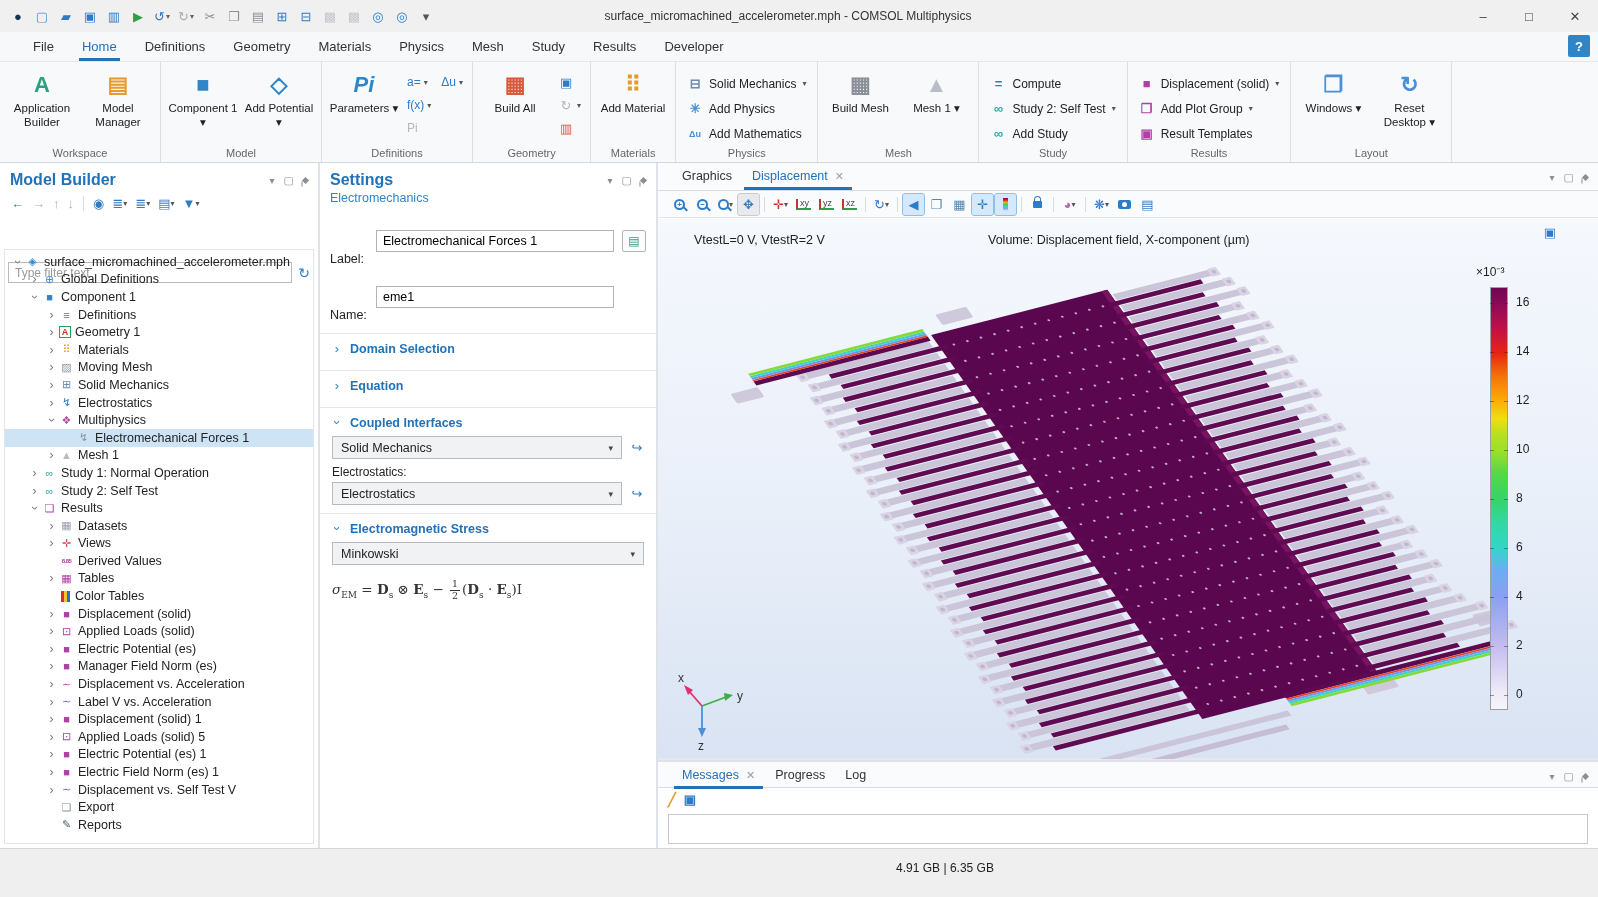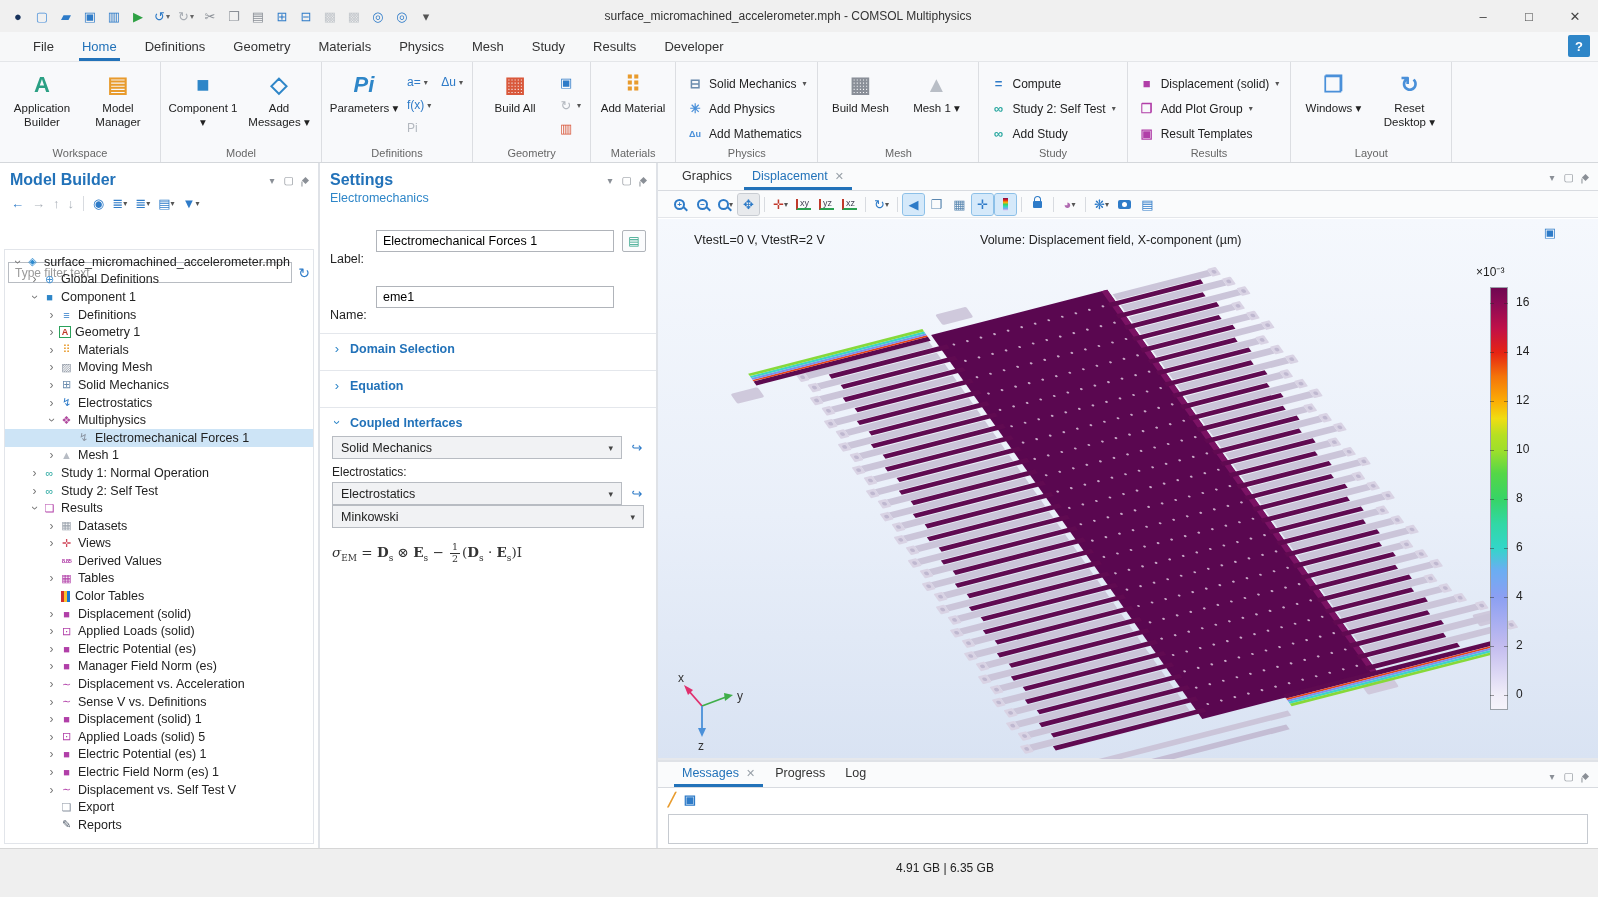--- a/index.html
+++ b/index.html
@@ -123,21 +123,21 @@
   .eq i { font-style:italic; }
   .eq b { font-weight:bold; }
   .eq sub { font-size:9px; }
   .frac { display:inline-flex; flex-direction:column; vertical-align:middle;
     font-size:9.5px; text-align:center; line-height:1.15; margin:0 2px; }
   .frac i:first-child { border-bottom:1px solid #333; font-style:normal; padding:0 2px; }
   .frac i { font-style:normal; }
 
   
   .gfx { position:absolute; left:0; right:0; top:0; height:595px; background:#fff; }
-  .tabs { display:flex; align-items:flex-end; height:28px; background:#fafbfc;
+  .tabs { display:flex; align-items:flex-start; height:28px; background:#fafbfc;
     border-bottom:1px solid #d8dbe0; padding-left:14px; position:relative; }
   .tab { display:flex; align-items:center; gap:7px; font-size:12.5px; color:#333;
     padding:6px 10px 7px 10px; position:relative; }
   .tab.active { color:#2272b9; }
   .tab.active::after { content:""; position:absolute; left:2px; right:2px; bottom:0;
     height:3px; background:#2272b9; }
   .tab .x { color:#98a0a8; font-size:11px; }
   .tabs .pctrl { position:absolute; right:10px; top:8px; }
   .gtoolbar { display:flex; align-items:center; height:27px; background:#fafbfc;
     padding-left:10px; border-bottom:1px solid #e4e6ea; }
@@ -159,21 +159,21 @@
   .cam { width:13px; height:9px; background:#2e7bc8; border-radius:2px; position:relative; }
   .cam::after { content:""; position:absolute; left:4px; top:2px; width:5px; height:5px;
     background:#fff; border-radius:50%; }
   .cbi { width:5px; height:13px;
     background:linear-gradient(#7a0a50,#e62413,#fbae05,#37d465,#33d6c8,#8b9ff2,#efecf8); }
 
   .viewport { position:absolute; left:0; right:0; top:56px; bottom:0;
     background:linear-gradient(180deg,#f5f8fd 0%, #e9eff9 55%, #d9e3f3 100%); }
   .anno { position:absolute; top:14px; font-size:12.5px; color:#222; }
   .anno.left { left:36px; }
-  .anno.center { left:322px; }
+  .anno.center { left:330px; }
   .vp-icon { position:absolute; right:42px; top:6px; font-size:13px; color:#2e7bc8; }
   .cbar { position:absolute; left:832px; top:68px; width:18px; height:423px;
     border:1px solid #9aa0a8;
     background:linear-gradient(180deg,#6f0751 0%,#8c0a55 3.8%,#c01048 9.6%,#e62413 15.4%,
       #f4740a 21%,#fbae05 27%,#f0dd12 31%,#b5e022 35%,#9edf2b 38.6%,#55d747 44%,
       #37d465 50%,#31d8a5 56%,#33d6c8 61.7%,#6aaef2 67%,#8b9ff2 73.3%,#c3bcef 85%,
       #efecf8 96.4%,#f6f4fb 100%); }
   .cbexp { position:absolute; left:818px; top:44px; font-size:12px; color:#222; }
   .cbtick { position:absolute; left:858px; font-size:12px; color:#222; }
   .cbmark { position:absolute; width:4px; height:1px; background:rgba(40,40,40,.45); }
@@ -291,21 +291,21 @@
       <div class="rlabel">Workspace</div>
     </div>
     <div class="rgroup">
       <div class="rbody">
         <div class="rbig">
           <div class="rbigicon" style="color: rgb(46, 134, 200);">■</div>
           <div class="rbigtext">Component 1 ▾</div>
         </div>
         <div class="rbig">
           <div class="rbigicon" style="color: rgb(46, 134, 200);">◇</div>
-          <div class="rbigtext">Add Messages ▾</div>
+          <div class="rbigtext">Add Potential ▾</div>
         </div>
       </div>
       <div class="rlabel">Model</div>
     </div>
     <div class="rgroup">
       <div class="rbody">
         <div class="rbig">
           <div class="rbigicon" style="color: rgb(46, 134, 200); font-style: italic;">Pi</div>
           <div class="rbigtext">Parameters ▾</div>
         </div>
@@ -621,21 +621,21 @@
           <span>Manager Field Norm (es)</span>
         </div>
         <div class="trow" style="padding-left: 40px;">
           <span class="tchev">›</span>
           <span class="ticon" style="color: rgb(177, 63, 168);">∼</span>
           <span>Displacement vs. Acceleration</span>
         </div>
         <div class="trow" style="padding-left: 40px;">
           <span class="tchev">›</span>
           <span class="ticon" style="color: rgb(177, 63, 168);">∼</span>
-          <span>Sense V vs. Definitions</span>
+          <span>Label V vs. Acceleration</span>
         </div>
         <div class="trow" style="padding-left: 40px;">
           <span class="tchev">›</span>
           <span class="ticon" style="color: rgb(177, 63, 168);">■</span>
           <span>Displacement (solid) 1</span>
         </div>
         <div class="trow" style="padding-left: 40px;">
           <span class="tchev">›</span>
           <span class="ticon" style="color: rgb(177, 63, 168);">⊡</span>
           <span>Applied Loads (solid) 5</span>
@@ -712,20 +712,24 @@
     </div>
     <div class="cap">Electrostatics:</div>
     <div class="selrow">
       <div class="select">
         <span>Electrostatics</span>
         <span class="arr">▾</span>
       </div>
       <span class="goto">↪</span>
     </div>
 
+    <div class="sec-head">
+      <span class="ch open">›</span>
+      <span>Electromagnetic Stress</span>
+    </div>
     <div class="selrow" style="padding-right:12px">
       <div class="select">
         <span>Minkowski</span>
         <span class="arr">▾</span>
       </div>
     </div>
 
     <div class="eq">
       <i>σ</i><sub>EM</sub><span> = </span><b>D</b><sub>s</sub><span> ⊗ </span><b>E</b><sub>s</sub><span> − </span><span class="frac">
           <i>1</i>

